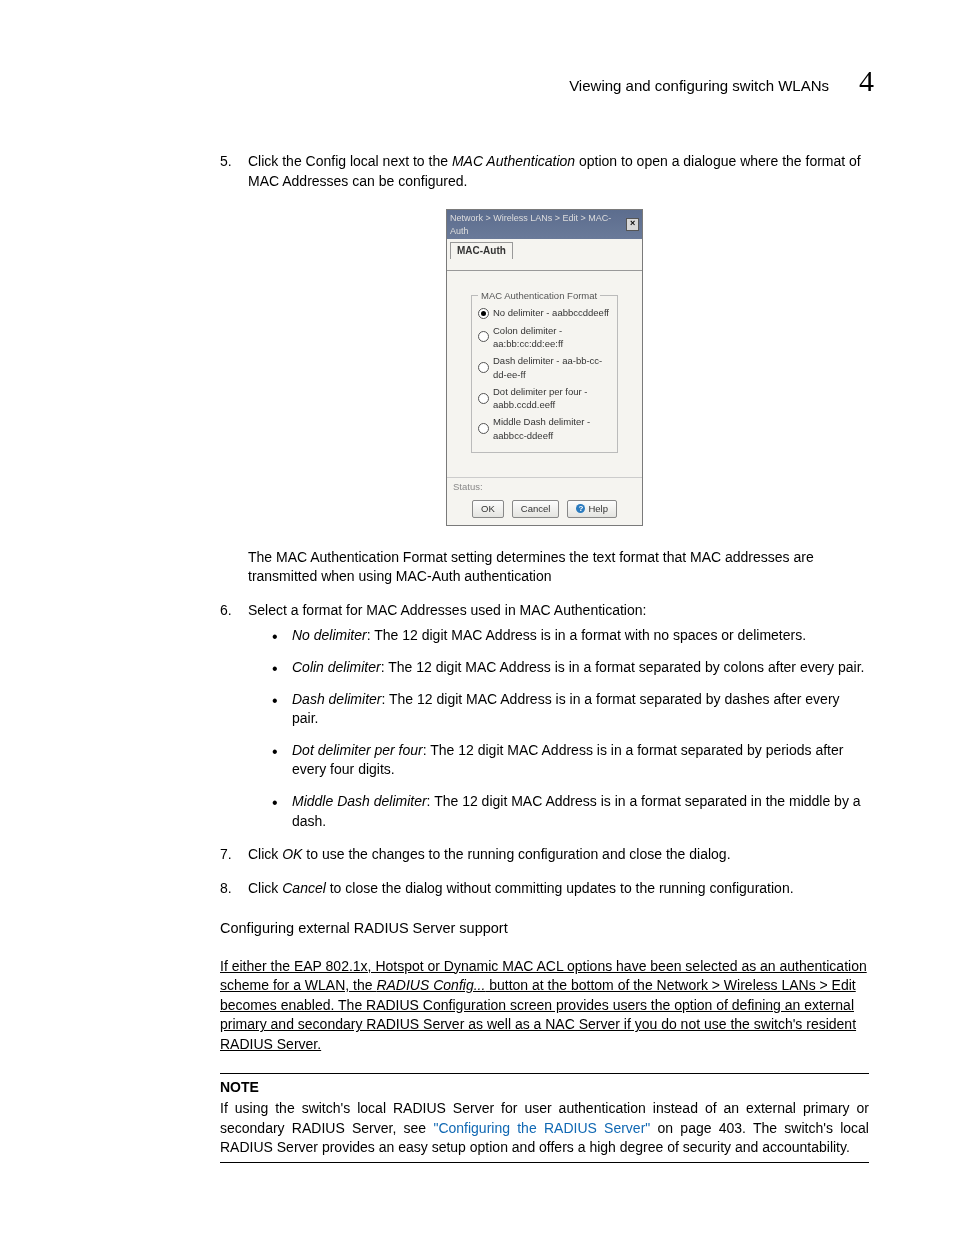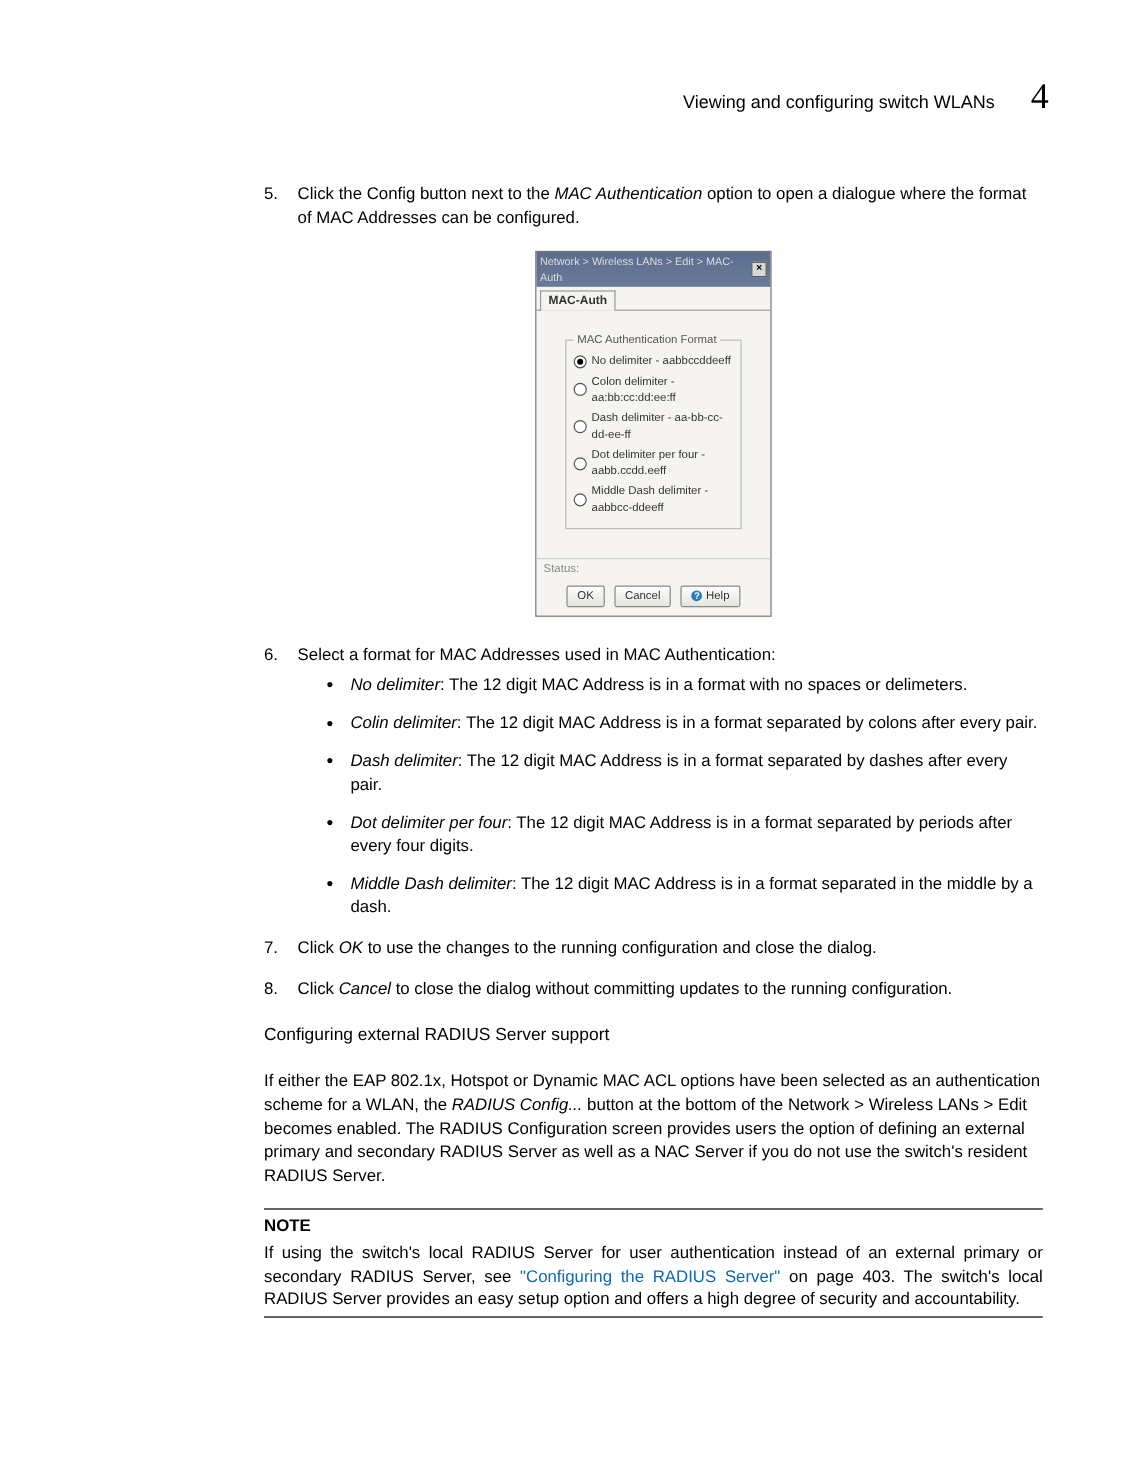--- a/index.html
+++ b/index.html
@@ -103,21 +103,21 @@
     text-align: center;
     cursor: pointer;
     font-weight: bold;
   }
   .dialog-tab {
     font-weight: bold;
     border: 1px solid #999;
     border-bottom: none;
     display: inline-block;
     padding: 1px 6px;
-    margin: 3px 0 0 3px;
+    margin: 3px 0 12px 3px;
     background: #f5f4f0;
     font-size: 10px;
   }
   .tab-underline {
     border-top: 1px solid #999;
     margin-top: -1px;
   }
   .fieldset {
     border: 1px solid #bbb;
     margin: 24px;
@@ -207,39 +207,39 @@
   .note-rule-bot { border-top: 1px solid #000; margin-top: 4px; }
   .note-label {
     font-weight: bold;
     font-size: 14px;
     margin-bottom: 2px;
   }
   .note-body {
     text-align: justify;
   }
   .link { color: #1068b3; }
-  .para { margin: 18px 0 12px 0; }
+  .para { margin: 18px 0 12px 0; text-decoration: underline; }
   .indent-text { margin-left: 28px; margin-bottom: 14px; }
 </style>
 </head>
 <body>
 
 <div class="page">
   <div class="header">
     <span class="header-title">Viewing and configuring switch WLANs</span>
     <span class="chapter-num">4</span>
   </div>
 
   <div class="content">
 
     <ol class="steps">
       <li>
         <span class="num">5.</span>
         <span>
-          <span>Click the Config button next to the </span><span class="italic">MAC Authentication</span><span> option to open a dialogue where the format of MAC Addresses can be configured.</span>
+          <span>Click the Config local next to the </span><span class="italic">MAC Authentication</span><span> option to open a dialogue where the format of MAC Addresses can be configured.</span>
         </span>
       </li>
     </ol>
 
     <div class="dialog-wrap">
       <div class="dialog">
         <div class="dialog-titlebar">
           <span>Network &gt; Wireless LANs &gt; Edit &gt; MAC-Auth</span>
           <span class="dialog-close">×</span>
         </div>
@@ -279,20 +279,21 @@
               <span>Cancel</span>
             </div>
           <div class="dlg-btn">
             <span class="help-icon">?</span>
             <span>Help</span>
           </div>
         </div>
       </div>
     </div>
 
+    <div class="indent-text">The MAC Authentication Format setting determines the text format that MAC addresses are transmitted when using MAC-Auth authentication</div>
 
     <ol class="steps">
       <li>
         <span class="num">6.</span>
         <span>Select a format for MAC Addresses used in MAC Authentication:</span>
         <ul class="bullets">
           <li><span class="italic">No delimiter</span><span>: The 12 digit MAC Address is in a format with no spaces or delimeters.</span></li>
           <li><span class="italic">Colin delimiter</span><span>: The 12 digit MAC Address is in a format separated by colons after every pair.</span></li>
           <li><span class="italic">Dash delimiter</span><span>: The 12 digit MAC Address is in a format separated by dashes after every pair.</span></li>
           <li><span class="italic">Dot delimiter per four</span><span>: The 12 digit MAC Address is in a format separated by periods after every four digits.</span></li>

